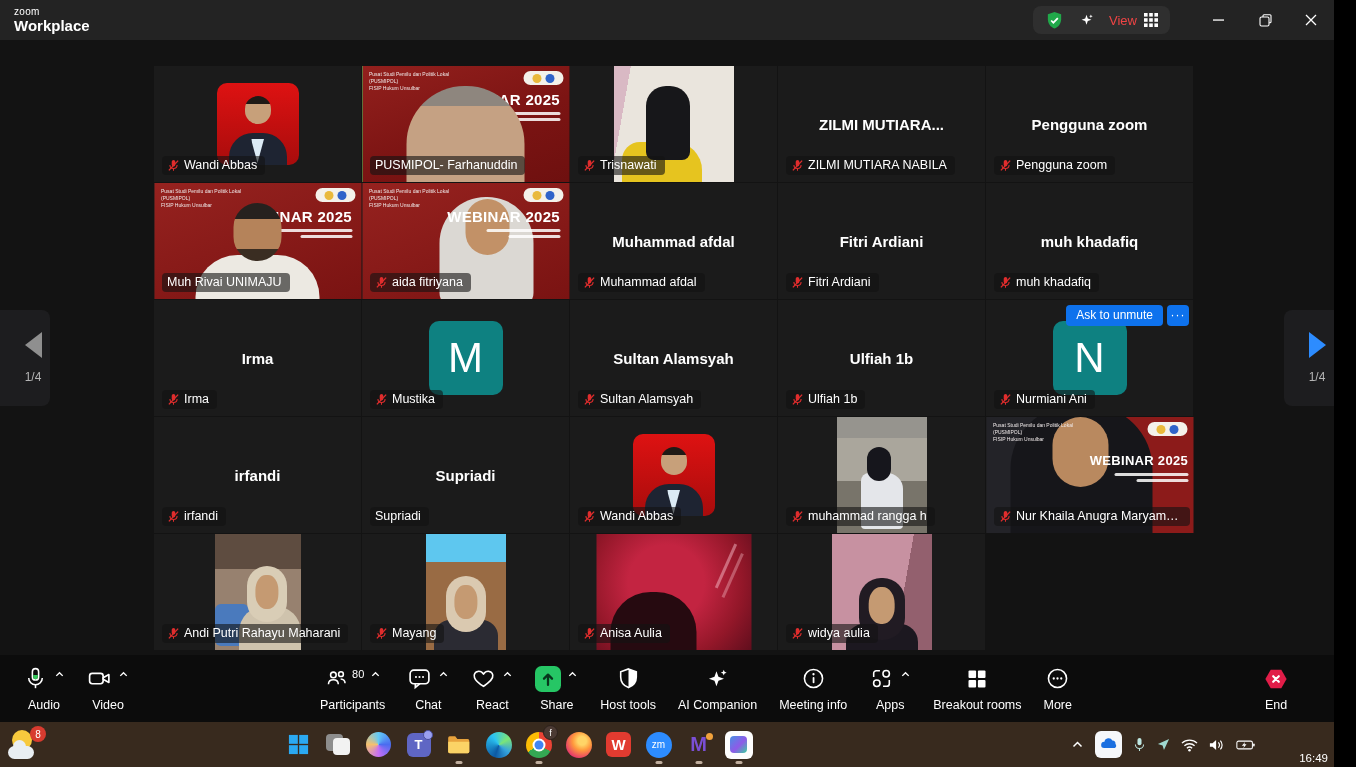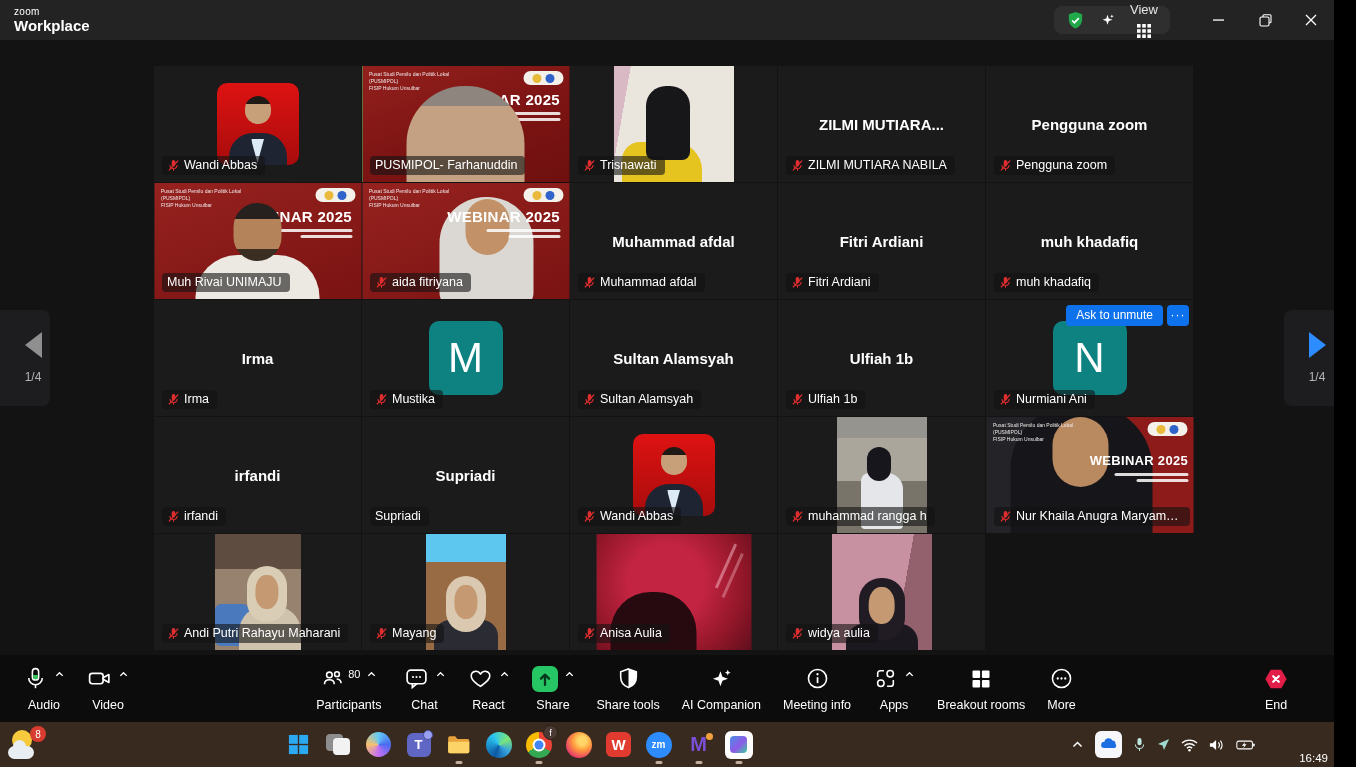--- a/index.html
+++ b/index.html
@@ -6,21 +6,21 @@
   html,body{width:1356px;height:767px;overflow:hidden;background:#000;}
   .app{width:1334px;height:767px;display:flex;flex-direction:column;}
 
   
   .titlebar{height:40px;background:#232323;display:flex;align-items:center;flex:0 0 40px;}
   .brand{margin-left:14px;color:#fff;line-height:1;}
   .brand-top{font-size:10px;letter-spacing:.3px;}
   .brand-bottom{font-size:15px;font-weight:600;margin-top:1px;}
   .tbar-right{margin-left:auto;display:flex;align-items:center;height:100%;}
   .view-pill{background:#2f2f2f;border-radius:8px;height:28px;display:flex;align-items:center;padding:0 12px;gap:14px;margin-right:26px;}
-  .view-btn{display:flex;align-items:center;gap:7px;color:#e5e5e5;font-size:13px;flex-direction:column;}
+  .view-btn{display:flex;align-items:center;gap:7px;color:#ef4444;font-size:13px;}
   .winbtn{width:46px;height:40px;display:flex;align-items:center;justify-content:center;}
 
   
   .stage{position:relative;height:615px;background:#131313;flex:0 0 615px;overflow:hidden;}
   .tiles{position:absolute;left:154px;top:26px;display:grid;grid-template-columns:repeat(5,207px);grid-auto-rows:116px;gap:1px;}
   .tile{position:relative;background:#1b1b1b;overflow:visible;display:flex;align-items:center;justify-content:center;}
   .tile.active{box-shadow:inset 0 0 0 2.5px #35c65a;z-index:3;}
   .center-name{color:#fff;font-size:15px;font-weight:700;}
   .avatar-letter{width:74px;height:74px;border-radius:10px;background:#0e8181;color:#fff;font-size:42px;display:flex;align-items:center;justify-content:center;}
   .avatar-photo{position:relative;width:82px;height:82px;border-radius:10px;background:linear-gradient(180deg,#de1212,#a80c0c);overflow:hidden;}
@@ -138,21 +138,21 @@
   .chrome-core{position:absolute;left:50%;top:50%;transform:translate(-50%,-50%);width:9px;height:9px;border-radius:50%;background:#4285f4;}
   .fbadge{position:absolute;top:-4px;right:-4px;width:15px;height:15px;border-radius:50%;background:#4b3a33;color:#fff;font-size:9px;display:flex;align-items:center;justify-content:center;border:1px solid #2c211c;}
   .edge-c{width:26px;height:26px;border-radius:50%;background:conic-gradient(from 200deg,#0c59a4,#2bc3f2 35%,#7ce577 60%,#35a3dd 80%,#0c59a4);}
   .ffox-c{width:26px;height:26px;border-radius:50%;background:radial-gradient(circle at 62% 34%,#ffd567 0 18%,#ff9a3d 40%,#e3336d 78%,#b5007f);}
   .cop-c{width:25px;height:25px;border-radius:50%;background:conic-gradient(#62c9f5,#4a6cf0,#c56ef5,#f5c16e,#62c9f5);}
   .tv-back{position:absolute;left:3px;top:5px;width:17px;height:17px;border-radius:4px;background:#8d8d8d;}
   .tv-front{position:absolute;right:4px;bottom:5px;width:17px;height:17px;border-radius:4px;background:#f2f2f2;}
   .tt-sq{width:24px;height:24px;border-radius:6px;background:#5f66c4;color:#fff;font-size:13px;font-weight:700;display:flex;align-items:center;justify-content:center;}
   .tt-head{position:absolute;right:1px;top:1px;width:10px;height:10px;border-radius:50%;background:#9aa0f0;border:1px solid #4a4f9e;}
   .wps-sq{width:25px;height:25px;border-radius:6px;background:#e13b30;color:#fff;font-size:15px;font-weight:800;display:flex;align-items:center;justify-content:center;}
-  .zm-c{width:26px;height:26px;border-radius:50%;background:#2d8cff;color:#fff;font-size:10px;font-weight:700;display:flex;align-items:center;justify-content:center;}
+  .zm-c{width:26px;height:26px;border-radius:50%;background:#2d8cff;color:#fff;font-size:10px;font-weight:400;display:flex;align-items:center;justify-content:center;}
   .m-letter{color:#7b4fd6;font-size:20px;font-weight:800;position:relative;}
   .m-letter::after{content:"";position:absolute;right:-6px;top:0;width:7px;height:7px;border-radius:50%;background:#f2a23c;}
   .ph-sq{width:28px;height:28px;border-radius:6px;background:#fdfdfd;display:flex;align-items:center;justify-content:center;}
   .ph-in{width:17px;height:17px;border-radius:4px;background:linear-gradient(135deg,#4a90e2,#8e5ae8 55%,#3ad0a0);}
   .tray{position:absolute;right:6px;top:0;height:45px;display:flex;align-items:center;gap:11px;}
   .tray-ic{display:flex;align-items:center;justify-content:center;}
   .od-box{width:27px;height:27px;border-radius:6px;background:#f5f7fa;display:flex;align-items:center;justify-content:center;}
   .clock{color:#fff;font-size:11.5px;text-align:right;line-height:1.45;margin-left:4px;margin-top:44px;}
 </style>
 </head>
@@ -719,21 +719,21 @@
         </div>
         <div class="tb-label">Share</div>
       </div>
       <div class="tb-item">
         <div class="tb-iconrow">
           <span class="tb-icon"><svg width="25" height="25" viewBox="0 0 24 24">
               <path d="M12 2.8l7.5 2.7v5c0 4.8-3.2 8.6-7.5 10.2-4.3-1.6-7.5-5.4-7.5-10.2v-5z" stroke="#fff" fill="none" stroke-width="1.5"></path>
               <path d="M12 2.8l7.5 2.7v5c0 4.8-3.2 8.6-7.5 10.2z" fill="#fff"></path>
             </svg></span>
         </div>
-        <div class="tb-label">Share tools</div>
+        <div class="tb-label">Host tools</div>
       </div>
       <div class="tb-item">
         <div class="tb-iconrow">
           <span class="tb-icon"><svg width="25" height="25" viewBox="0 0 24 24">
               <path d="M11 5l1.9 5.3 5.3 1.9-5.3 1.9L11 19.4l-1.9-5.3-5.3-1.9 5.3-1.9z" fill="#fff"></path>
               <path d="M18 3.6l.8 2 2 .8-2 .8-.8 2-.8-2-2-.8 2-.8z" fill="#fff"></path>
             </svg></span>
         </div>
         <div class="tb-label">AI Companion</div>
       </div>

